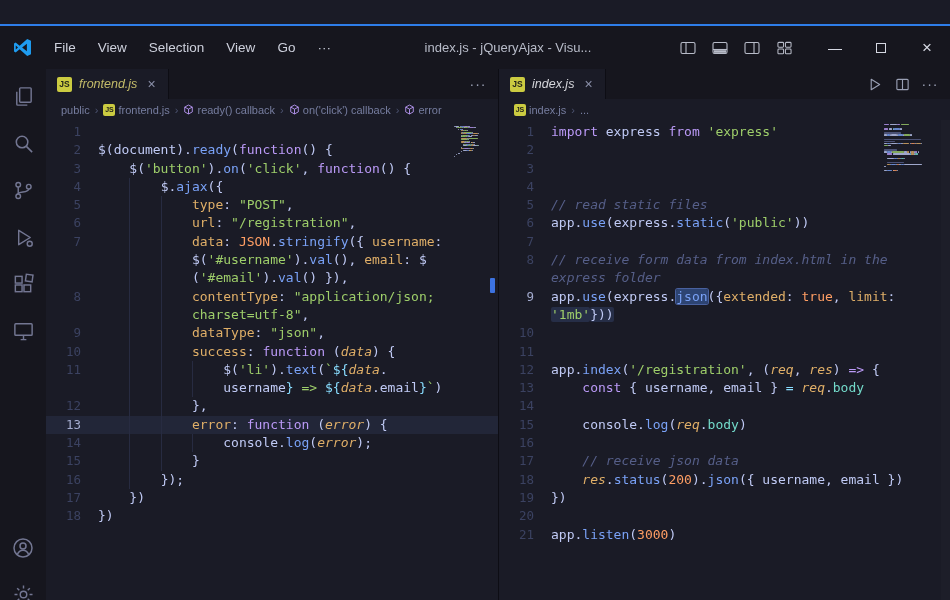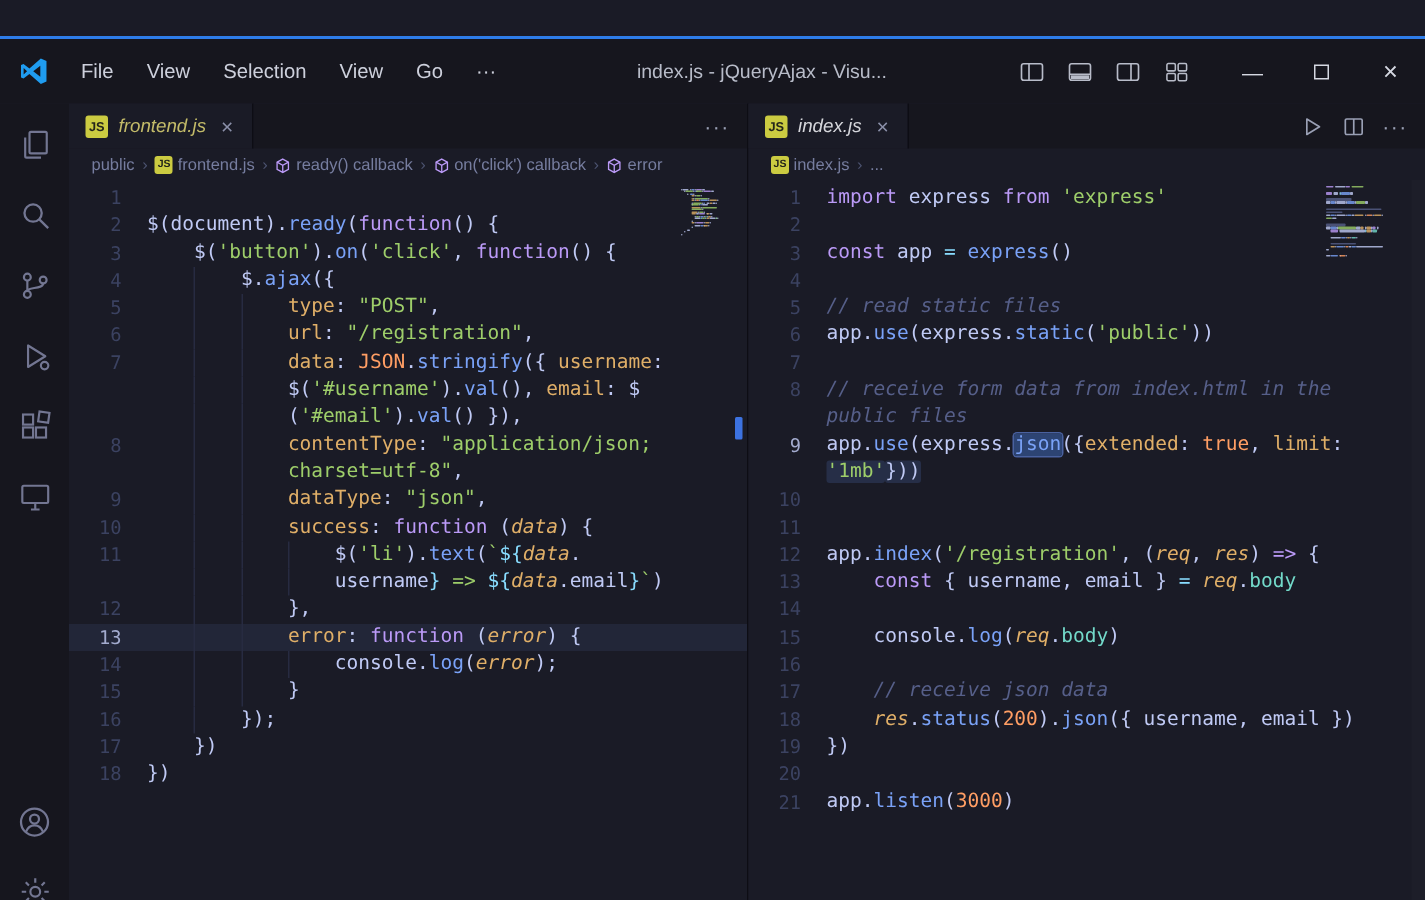--- a/index.html
+++ b/index.html
@@ -34,21 +34,21 @@
   .group0 { width:453px; flex:none; border-right:1px solid #0d0d14; }
   .group1 { flex:1; }
 
   .tabbar { height:30px; flex:none; background:var(--panel); display:flex; align-items:stretch; }
   .tab { display:flex; align-items:center; gap:7px; padding:0 9px 0 11px; background:var(--bg); border-right:1px solid #0d0d14; font-size:12.5px; font-style:italic; }
   .tab-close { color:#8a8fa8; font-size:14px; line-height:1; padding:1px 3px; border-radius:3px; font-style:normal; }
   .tab-actions { margin-left:auto; display:flex; align-items:center; gap:4px; padding-right:8px; color:#9aa0b5; }
   .tab-actions .action { display:flex; align-items:center; justify-content:center; width:24px; height:22px; border-radius:4px; font-size:14px; letter-spacing:1px; }
 
   .breadcrumbs { height:21px; flex:none; display:flex; align-items:center; font-size:11px; color:var(--muted); padding-left:15px; gap:3px; white-space:nowrap; overflow:hidden; }
-  .bc-item { display:flex; align-items:flex-end; gap:3px; }
+  .bc-item { display:flex; align-items:center; gap:3px; }
   .bc-sep { color:#4c5370; margin:0 2px; font-size:11px; }
 
   .js-chip { width:15px; height:15px; flex:none; background:#cbcb41; color:#24251a; font-weight:bold; font-size:8.5px; font-style:normal;
              display:flex; align-items:center; justify-content:center; border-radius:2px; font-family:"Liberation Sans",sans-serif; }
   .js-chip.small { width:12px; height:12px; font-size:7px; }
 
   
   .code { flex:1; position:relative; overflow:hidden; padding-top:3px;
           font-family:"DejaVu Sans Mono","Liberation Mono",monospace; font-size:13px; line-height:18.3px; }
   .code-line { display:flex; height:18.3px; position:relative; }
@@ -529,21 +529,20 @@
               <div class="code-line">
                 <span class="line-num">1</span>
                 <span class="line-content"><span class="tk-k">import</span><span class="tk-w"> express </span><span class="tk-k">from</span><span class="tk-d"> </span><span class="tk-s">'express'</span></span>
               </div>
               <div class="code-line">
                 <span class="line-num">2</span>
                 <span class="line-content"></span>
               </div>
               <div class="code-line">
                 <span class="line-num">3</span>
-                <span class="line-content"><span class="tk-k">const</span><span class="tk-w"> app </span><span class="tk-t">=</span><span class="tk-d"> </span><span class="tk-f">express</span><span class="tk-w">()</span></span>
               </div>
               <div class="code-line">
                 <span class="line-num">4</span>
                 <span class="line-content"></span>
               </div>
               <div class="code-line">
                 <span class="line-num">5</span>
                 <span class="line-content"><span class="tk-c">// read static files</span></span>
               </div>
               <div class="code-line">
@@ -553,21 +552,21 @@
               <div class="code-line">
                 <span class="line-num">7</span>
                 <span class="line-content"></span>
               </div>
               <div class="code-line">
                 <span class="line-num">8</span>
                 <span class="line-content"><span class="tk-c">// receive form data from index.html in the</span></span>
               </div>
               <div class="code-line">
                 <span class="line-num"></span>
-                <span class="line-content"><span class="tk-c">public files</span></span>
+                <span class="line-content"><span class="tk-c">express folder</span></span>
               </div>
               <div class="code-line numhl">
                 <span class="line-num">9</span>
                 <span class="line-content"><span class="tk-w">app.</span><span class="tk-f">use</span><span class="tk-w">(</span><span class="tk-w">express</span><span class="tk-w">.</span><span class="tk-f tk-sel">json</span><span class="tk-w">({</span><span class="tk-o">extended</span><span class="tk-w">: </span><span class="tk-n">true</span><span class="tk-w">, </span><span class="tk-o">limit</span><span class="tk-w">:</span></span>
               </div>
               <div class="code-line">
                 <span class="line-num"></span>
                 <span class="line-content"><span class="tk-s tk-sel2">'1mb'</span><span class="tk-w tk-sel2">}))</span></span>
               </div>
               <div class="code-line">

